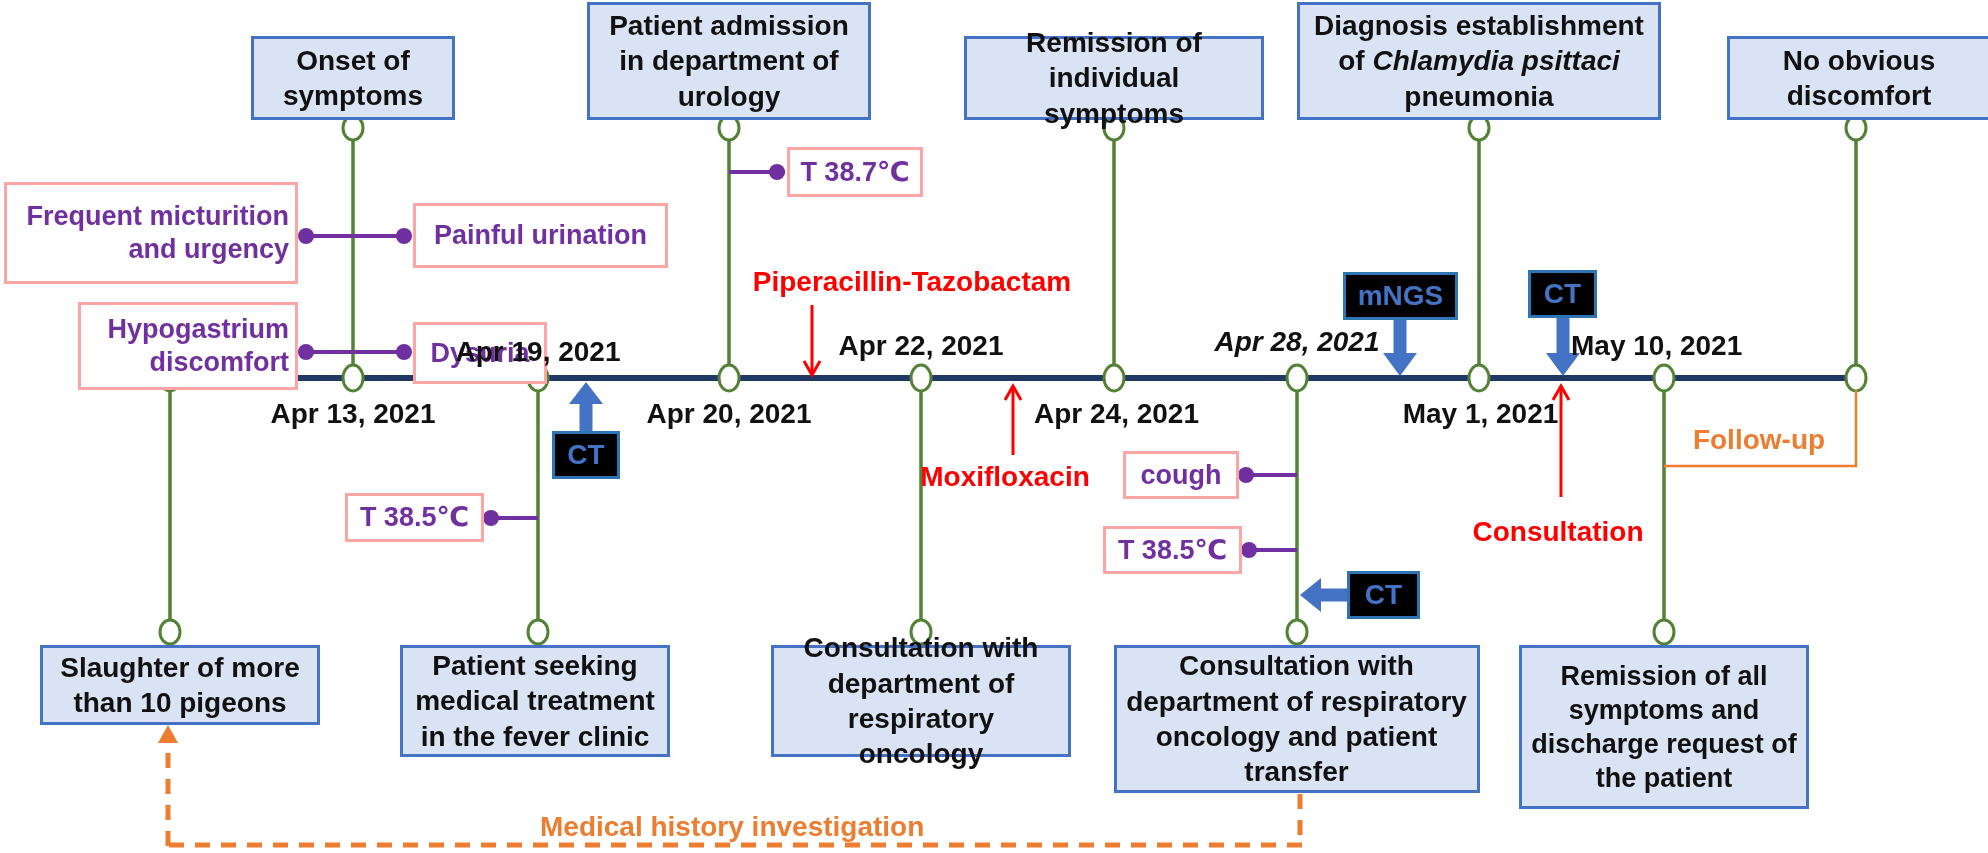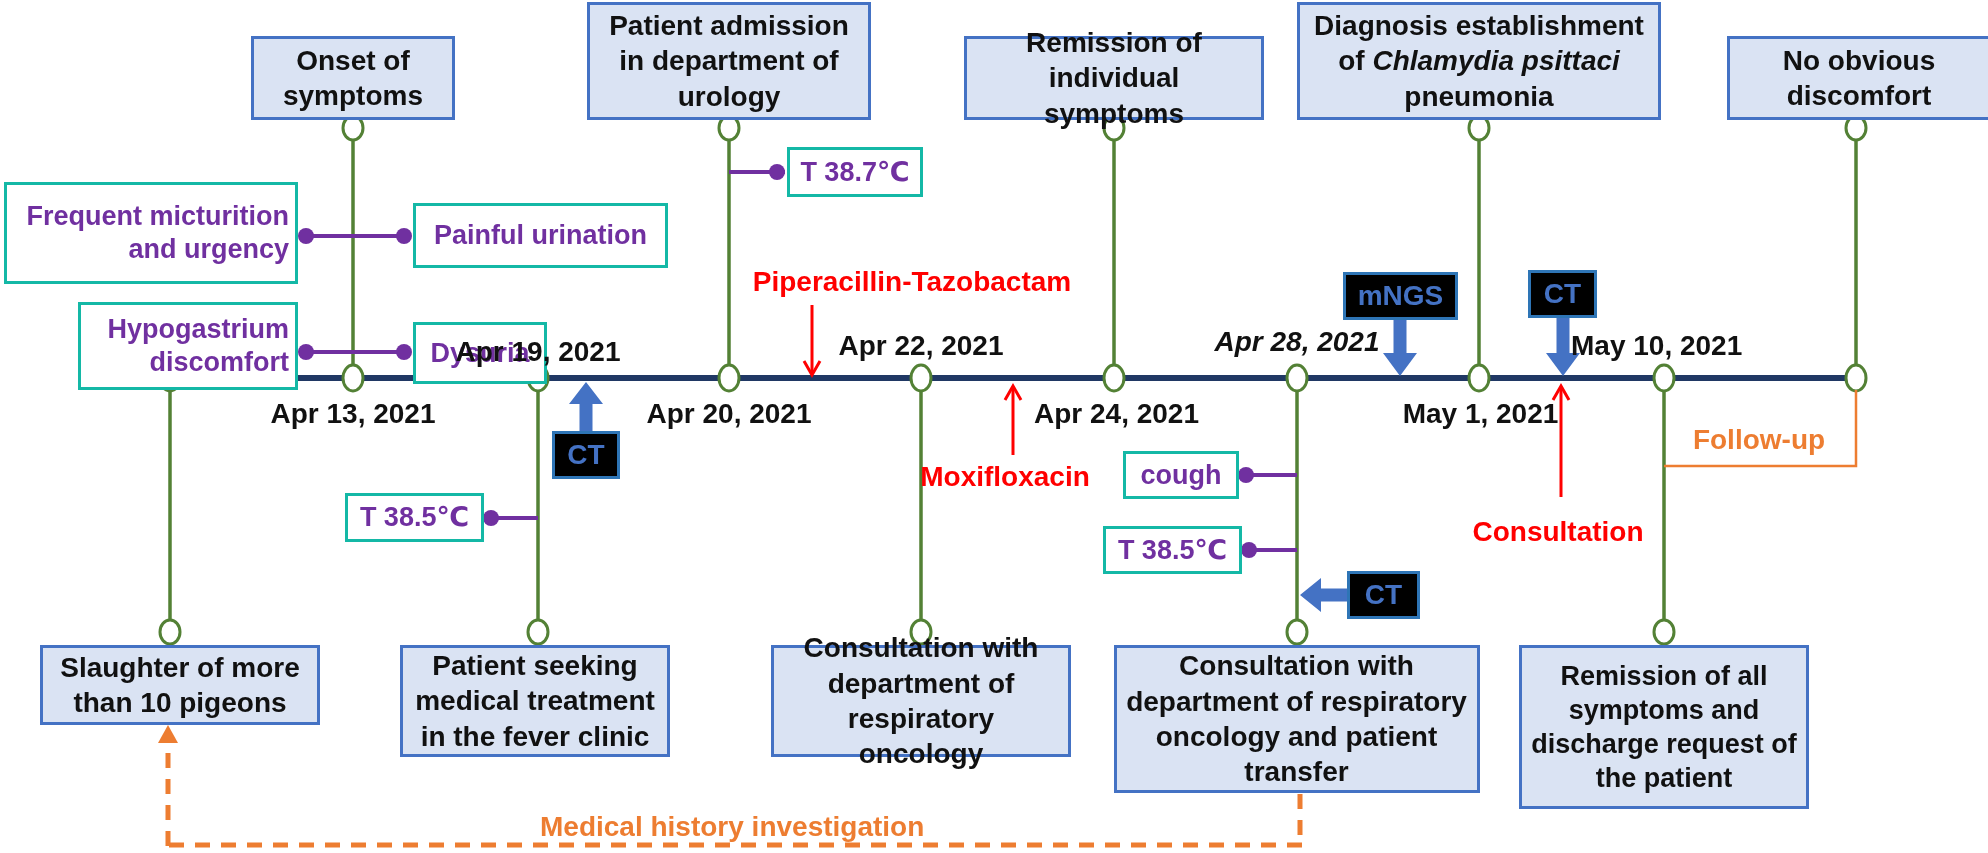--- a/index.html
+++ b/index.html
@@ -3,21 +3,21 @@
 <meta charset="utf-8">
 <style>
   html,body{margin:0;padding:0;background:#ffffff;}
   #canvas{position:relative;width:1988px;height:853px;background:#ffffff;overflow:hidden;
           font-family:"Liberation Sans","DejaVu Sans",sans-serif;font-weight:bold;}
   #shapes{position:absolute;left:0;top:0;width:1988px;height:853px;}
   .abs{position:absolute;box-sizing:border-box;}
   .ebox{background:#dae3f3;border:3px solid #4472c4;color:#111111;display:flex;
         align-items:center;justify-content:center;text-align:center;
         font-size:28px;line-height:1.26;padding:2px 8px;}
-  .pbox{background:#ffffff;border:3px solid #14b8a6;color:#7030a0;display:flex;
+  .pbox{background:#ffffff;border:3px solid #fca5a5;color:#7030a0;display:flex;
         align-items:center;justify-content:center;text-align:center;
         font-size:27px;line-height:1.22;padding:2px 8px;}
   .pbox.right{justify-content:flex-end;text-align:right;padding-right:6px;}
   .tbox{background:#000000;border:3px solid #2e75b6;color:#4472c4;display:flex;
         align-items:center;justify-content:center;text-align:center;
         font-size:28px;padding:0 4px;}
   .date{color:#111111;font-size:28px;text-align:center;white-space:nowrap;}
   .drug{color:#ff0000;font-size:28px;text-align:center;white-space:nowrap;}
   .orange-note{color:#ed7d31;font-size:28px;white-space:nowrap;}
   .italic{font-style:italic;}

